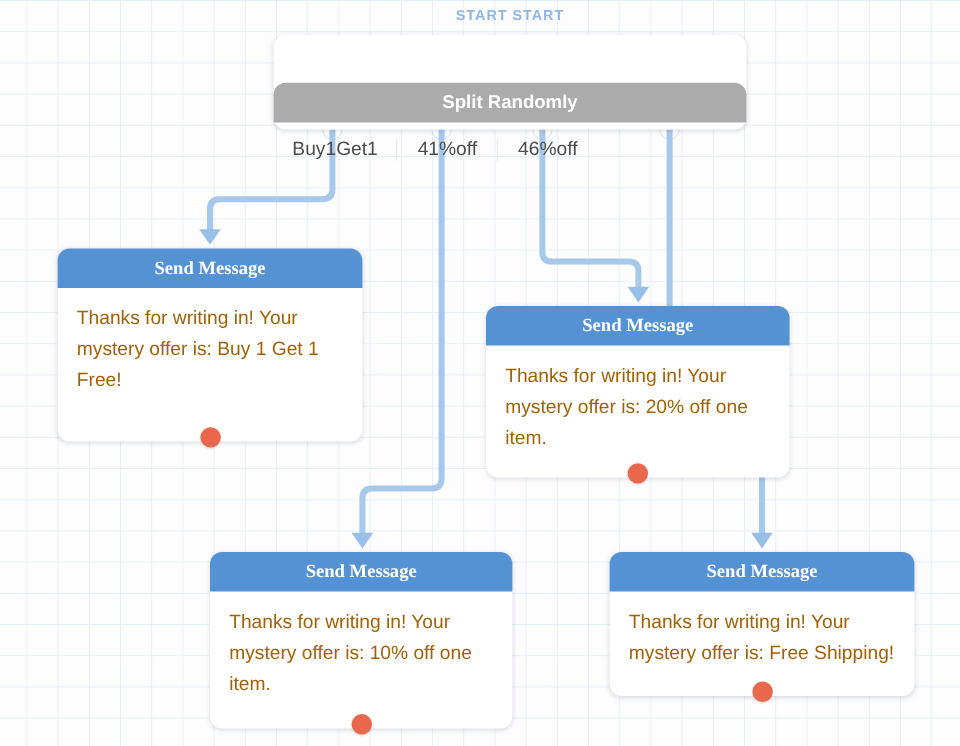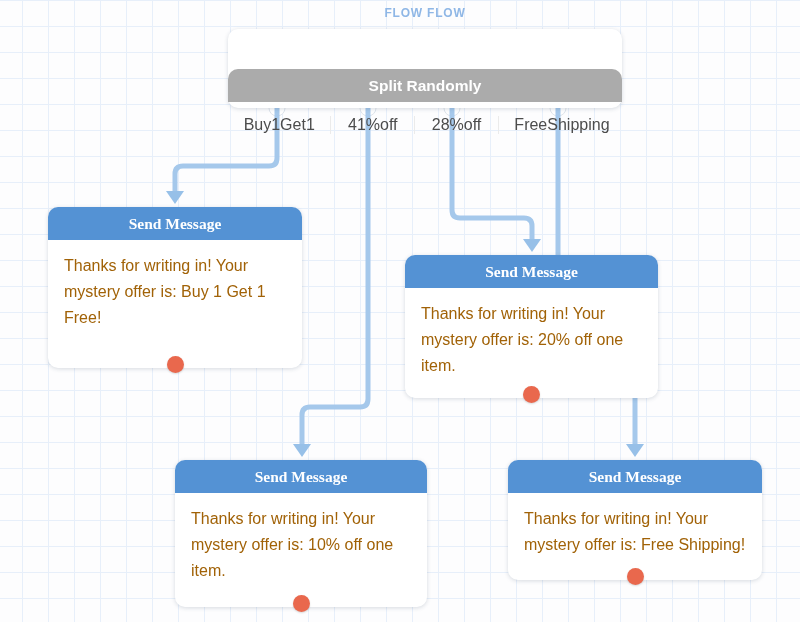--- a/index.html
+++ b/index.html
@@ -44,21 +44,21 @@
   .dot{
     position:absolute;left:50%;bottom:-5px;width:17px;height:17px;margin-left:-8.5px;
     background:#e9684d;border-radius:50%;box-shadow:0 1px 2px rgba(0,0,0,.15);
   }
 </style>
 </head>
 <body>
 
 <div class="canvas">
 
-  <div class="flow-start">FLOW FLOW</div>
+  <div class="flow-start">START START</div>
 
   <svg class="edges" width="800" height="622">
 
     <circle class="port-circle" cx="277" cy="108" r="8"></circle>
     <circle class="port-circle" cx="368" cy="108" r="8"></circle>
     <circle class="port-circle" cx="452" cy="108" r="8"></circle>
     <circle class="port-circle" cx="558" cy="108" r="8"></circle>
 
     <g>
       <path class="edge-line" d="M 277 108 L 277 158 Q 277 166 269 166 L 183 166 Q 175 166 175 174 L 175 192"></path>
@@ -79,22 +79,21 @@
       <path class="edge-line" d="M 558 108 L 558 377 Q 558 385 566 385 L 627 385 Q 635 385 635 393 L 635 445"></path>
       <polygon class="arrowhead" points="626,444 644,444 635,457"></polygon>
     </g>
   </svg>
 
   <div class="node" style="left:228px;top:29px;width:394px;height:79px;">
     <div class="node-header split-header">Split Randomly</div>
     <div class="split-body">
       <div class="branch" style="flex-basis:26%;">Buy1Get1</div>
       <div class="branch" style="flex-basis:21%;">41%off</div>
-      <div class="branch" style="flex-basis:21%;">28%off</div>
-      <div class="branch" style="flex-basis:32%;">FreeShipping</div>
+      <div class="branch" style="flex-basis:21%;">46%off</div>
     </div>
   </div>
 
   <div class="node" style="left:48px;top:207px;width:254px;height:161px;">
     <div class="node-header msg-header">Send Message</div>
     <div class="msg-body">Thanks for writing in! Your
 mystery offer is: Buy 1 Get 1
 Free!</div>
     <div class="dot"></div>
   </div>

